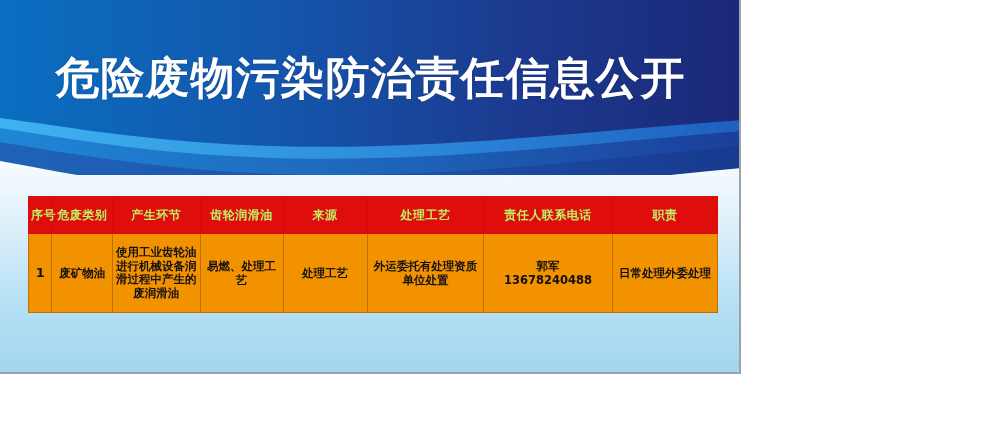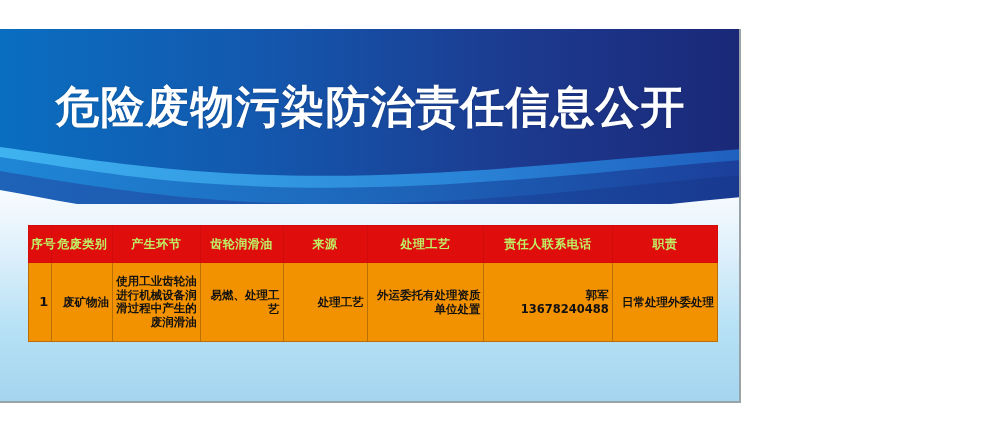--- a/index.html
+++ b/index.html
@@ -19,21 +19,20 @@
     position: absolute;
     left: 0;
     top: 0;
     width: 741px;
     height: 374px;
     overflow: hidden;
     background: linear-gradient(to bottom, #ffffff 0%, #ffffff 38%, #dff0fb 60%, #b7e1f5 80%, #a4d5ef 100%);
     box-sizing: border-box;
     border-right: 2px solid #9aa3a8;
     border-bottom: 2px solid #9aa3a8;
-    margin-top: 29px;
   }
 
   
   #banner-wrap {
     position: absolute;
     left: 0;
     top: 0;
     width: 741px;
     height: 175px;
     overflow: hidden;
@@ -86,21 +85,21 @@
     letter-spacing: 0.5px;
   }
   #waste-table td {
     background: #f39200;
     color: #111111;
     font-size: 11.5px;
     line-height: 14px;
     height: 74px;
     padding: 2px 3px;
     border: 1px solid #b96f06;
-    text-align: right;
+    text-align: center;
     vertical-align: middle;
     font-weight: bold;
   }
   #waste-table td.idx { font-size: 13px; }
   #waste-table td.narrow { line-height: 13.5px; }
 
   
   #company-name {
     position: absolute;
     left: 0;

